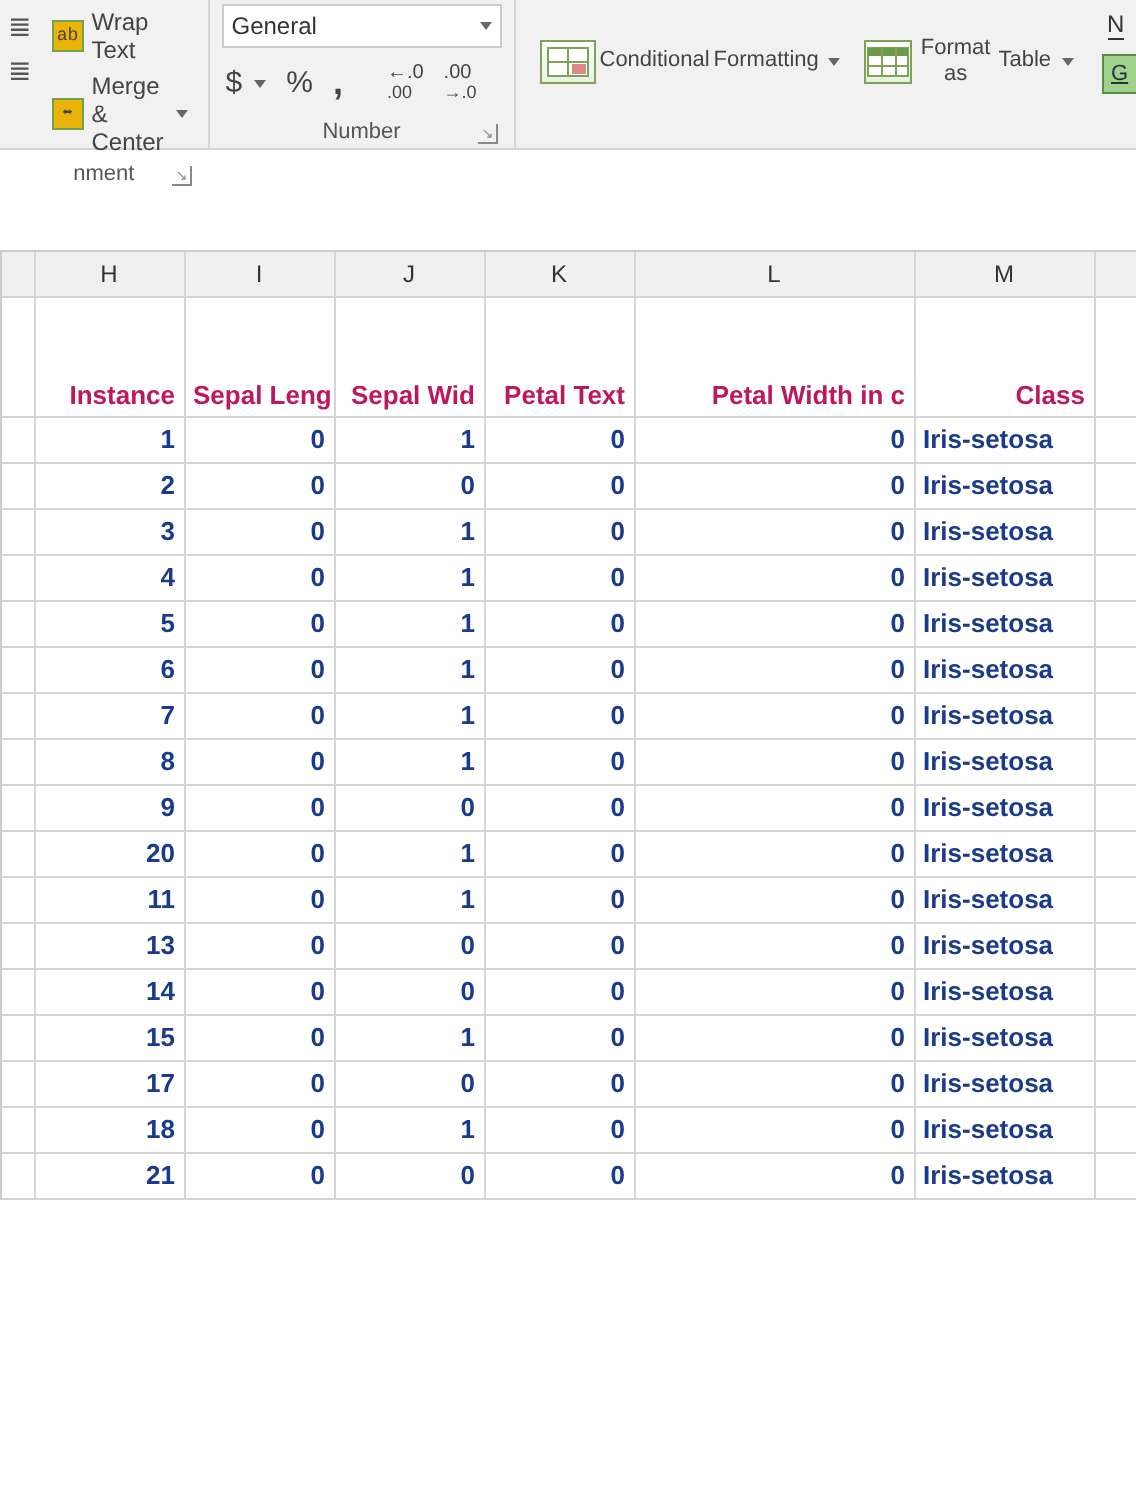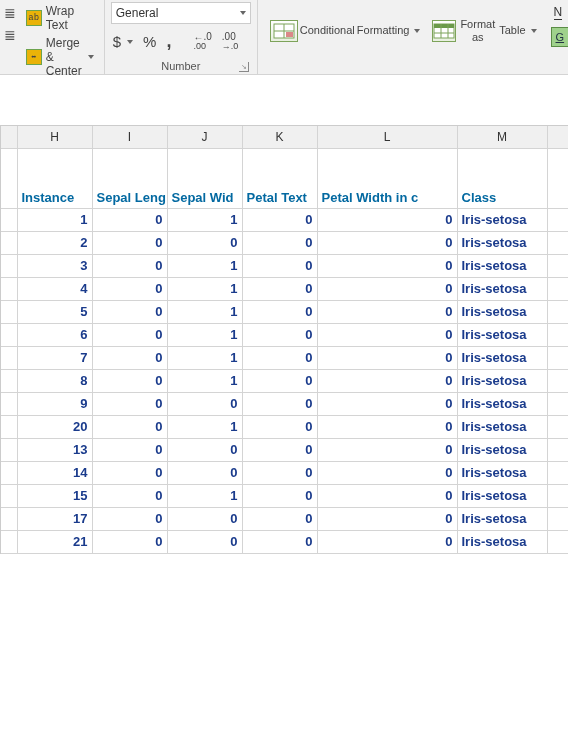--- a/index.html
+++ b/index.html
@@ -140,23 +140,23 @@
   th {
     background: #f0f0f0;
     color: #333;
     font-weight: normal;
     text-align: center;
     height: 22px;
     font-size: 12px;
   }
   td.stub { background: #fff; }
   .hdr-cell {
-    color: #0369a1;
+    color: #be185d;
     font-weight: bold;
-    text-align: left;
+    text-align: right;
     font-size: 13px;
   }
   .num-cell {
     color: #1a3b8c;
     font-weight: bold;
     text-align: right;
   }
   .txt-cell {
     color: #1a3b8c;
     font-weight: bold;
@@ -192,20 +192,24 @@
         <div class="rbtn">
           <span class="icon-box">ab</span>
           <span>Wrap Text</span>
         </div>
         <div class="rbtn">
           <span class="icon-box">⬌</span>
           <span>Merge &amp; Center</span>
           <span class="dropdown-caret"></span>
         </div>
       </div>
+    </div>
+    <div class="group-label">
+      <span>nment</span>
+      <span class="dlg-launcher">↘</span>
     </div>
   </div>
 
   <div class="ribbon-group" style="width:172px">
     <div class="ribbon-group-content" style="flex-direction:column">
       <div class="num-format">
         <span>General</span>
         <span class="dropdown-caret"></span>
       </div>
       <div style="display:flex;gap:6px;margin-top:4px;align-items:center">
@@ -418,20 +422,30 @@
           <td class="num-cell">20</td>
           <td class="num-cell">0</td>
           <td class="num-cell">1</td>
           <td class="num-cell">0</td>
           <td class="num-cell">0</td>
           <td class="txt-cell">Iris-setosa</td>
           <td class="stub"></td>
         </tr>
         <tr>
           <td class="stub"></td>
+          <td class="num-cell">11</td>
+          <td class="num-cell">0</td>
+          <td class="num-cell">1</td>
+          <td class="num-cell">0</td>
+          <td class="num-cell">0</td>
+          <td class="txt-cell">Iris-setosa</td>
+          <td class="stub"></td>
+        </tr>
+        <tr>
+          <td class="stub"></td>
           <td class="num-cell">13</td>
           <td class="num-cell">0</td>
           <td class="num-cell">0</td>
           <td class="num-cell">0</td>
           <td class="num-cell">0</td>
           <td class="txt-cell">Iris-setosa</td>
           <td class="stub"></td>
         </tr>
         <tr>
           <td class="stub"></td>
@@ -451,20 +465,30 @@
           <td class="num-cell">0</td>
           <td class="num-cell">0</td>
           <td class="txt-cell">Iris-setosa</td>
           <td class="stub"></td>
         </tr>
         <tr>
           <td class="stub"></td>
           <td class="num-cell">17</td>
           <td class="num-cell">0</td>
           <td class="num-cell">0</td>
+          <td class="num-cell">0</td>
+          <td class="num-cell">0</td>
+          <td class="txt-cell">Iris-setosa</td>
+          <td class="stub"></td>
+        </tr>
+        <tr>
+          <td class="stub"></td>
+          <td class="num-cell">18</td>
+          <td class="num-cell">0</td>
+          <td class="num-cell">1</td>
           <td class="num-cell">0</td>
           <td class="num-cell">0</td>
           <td class="txt-cell">Iris-setosa</td>
           <td class="stub"></td>
         </tr>
         <tr>
           <td class="stub"></td>
           <td class="num-cell">21</td>
           <td class="num-cell">0</td>
           <td class="num-cell">0</td>

